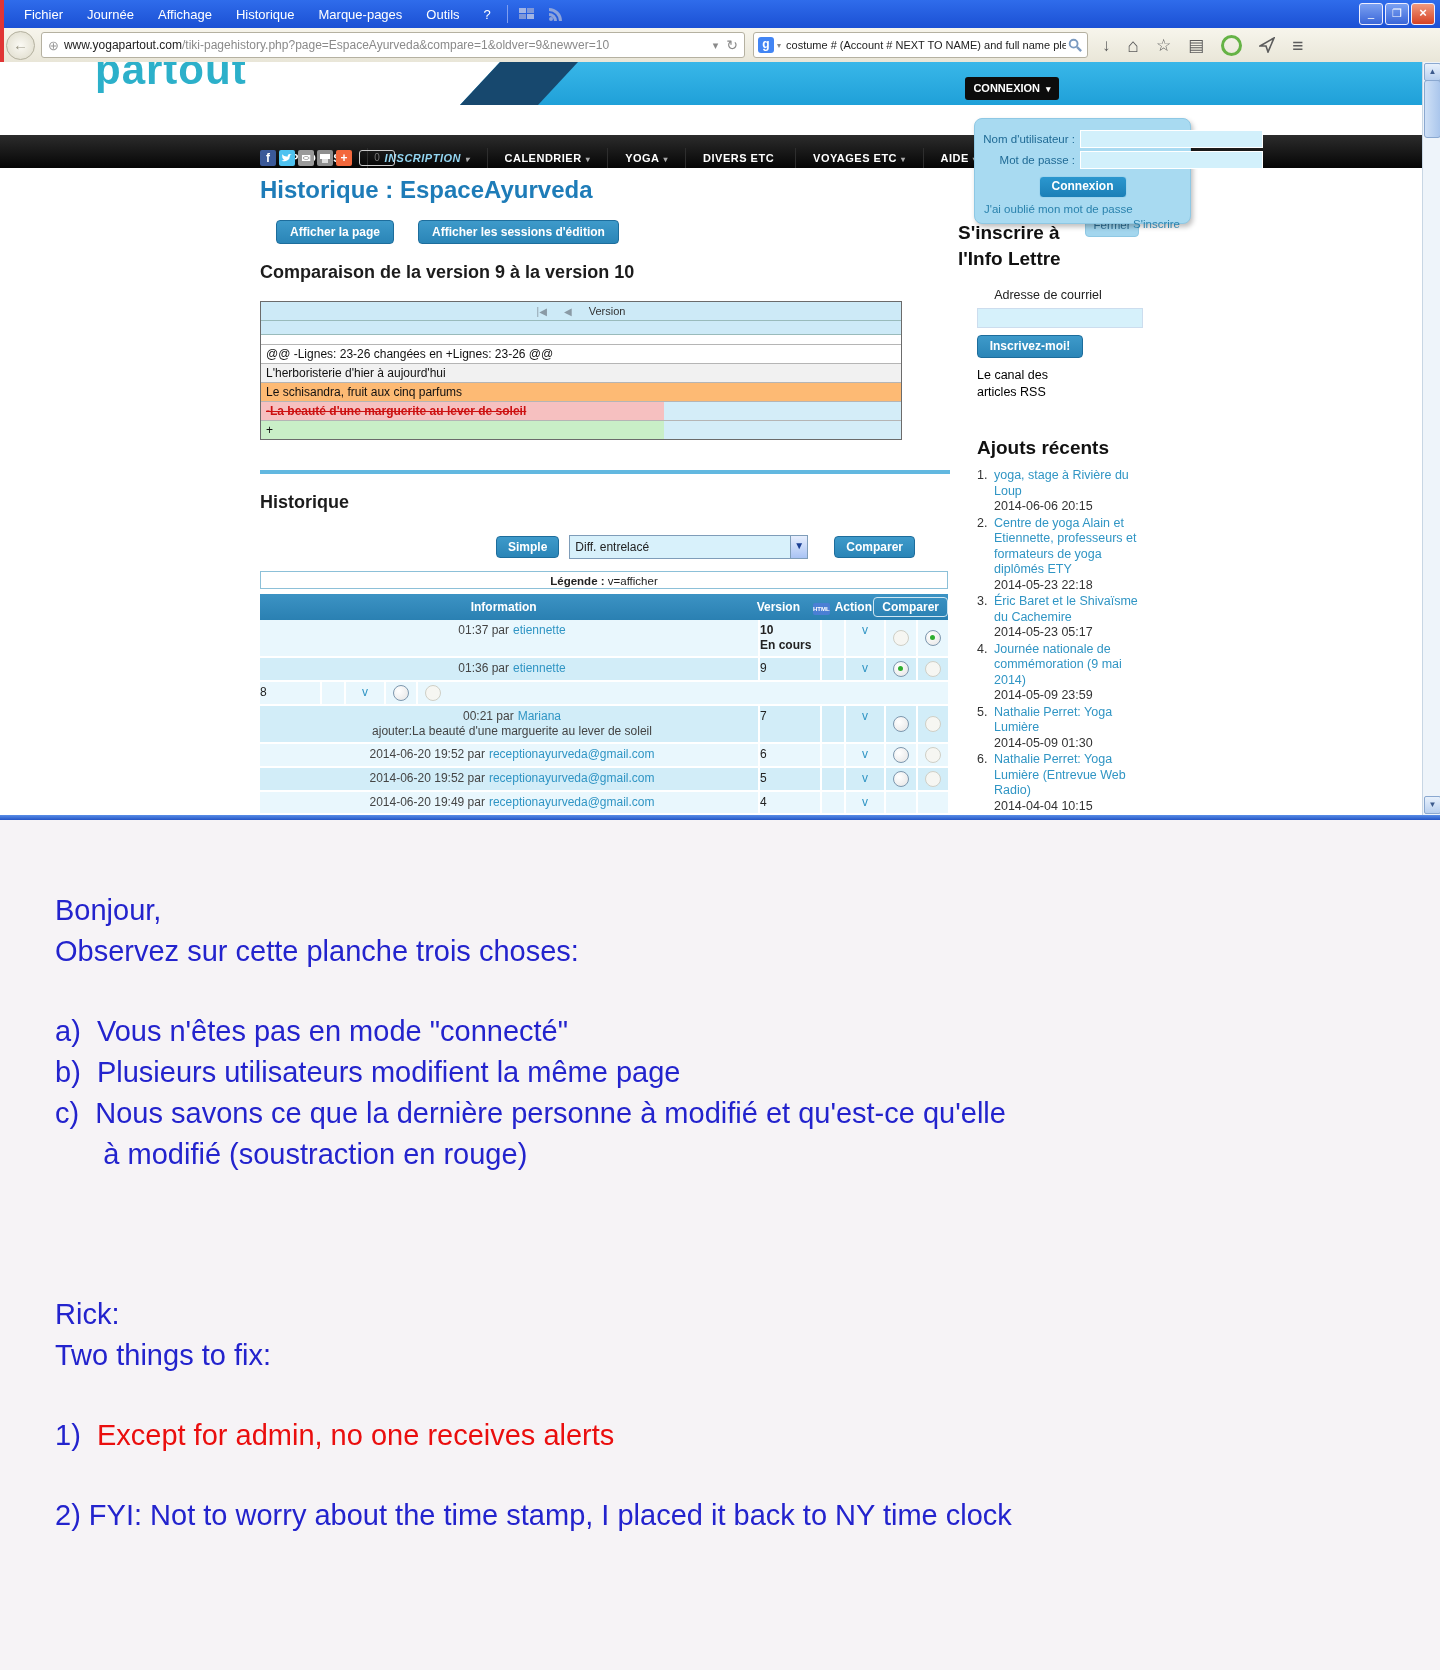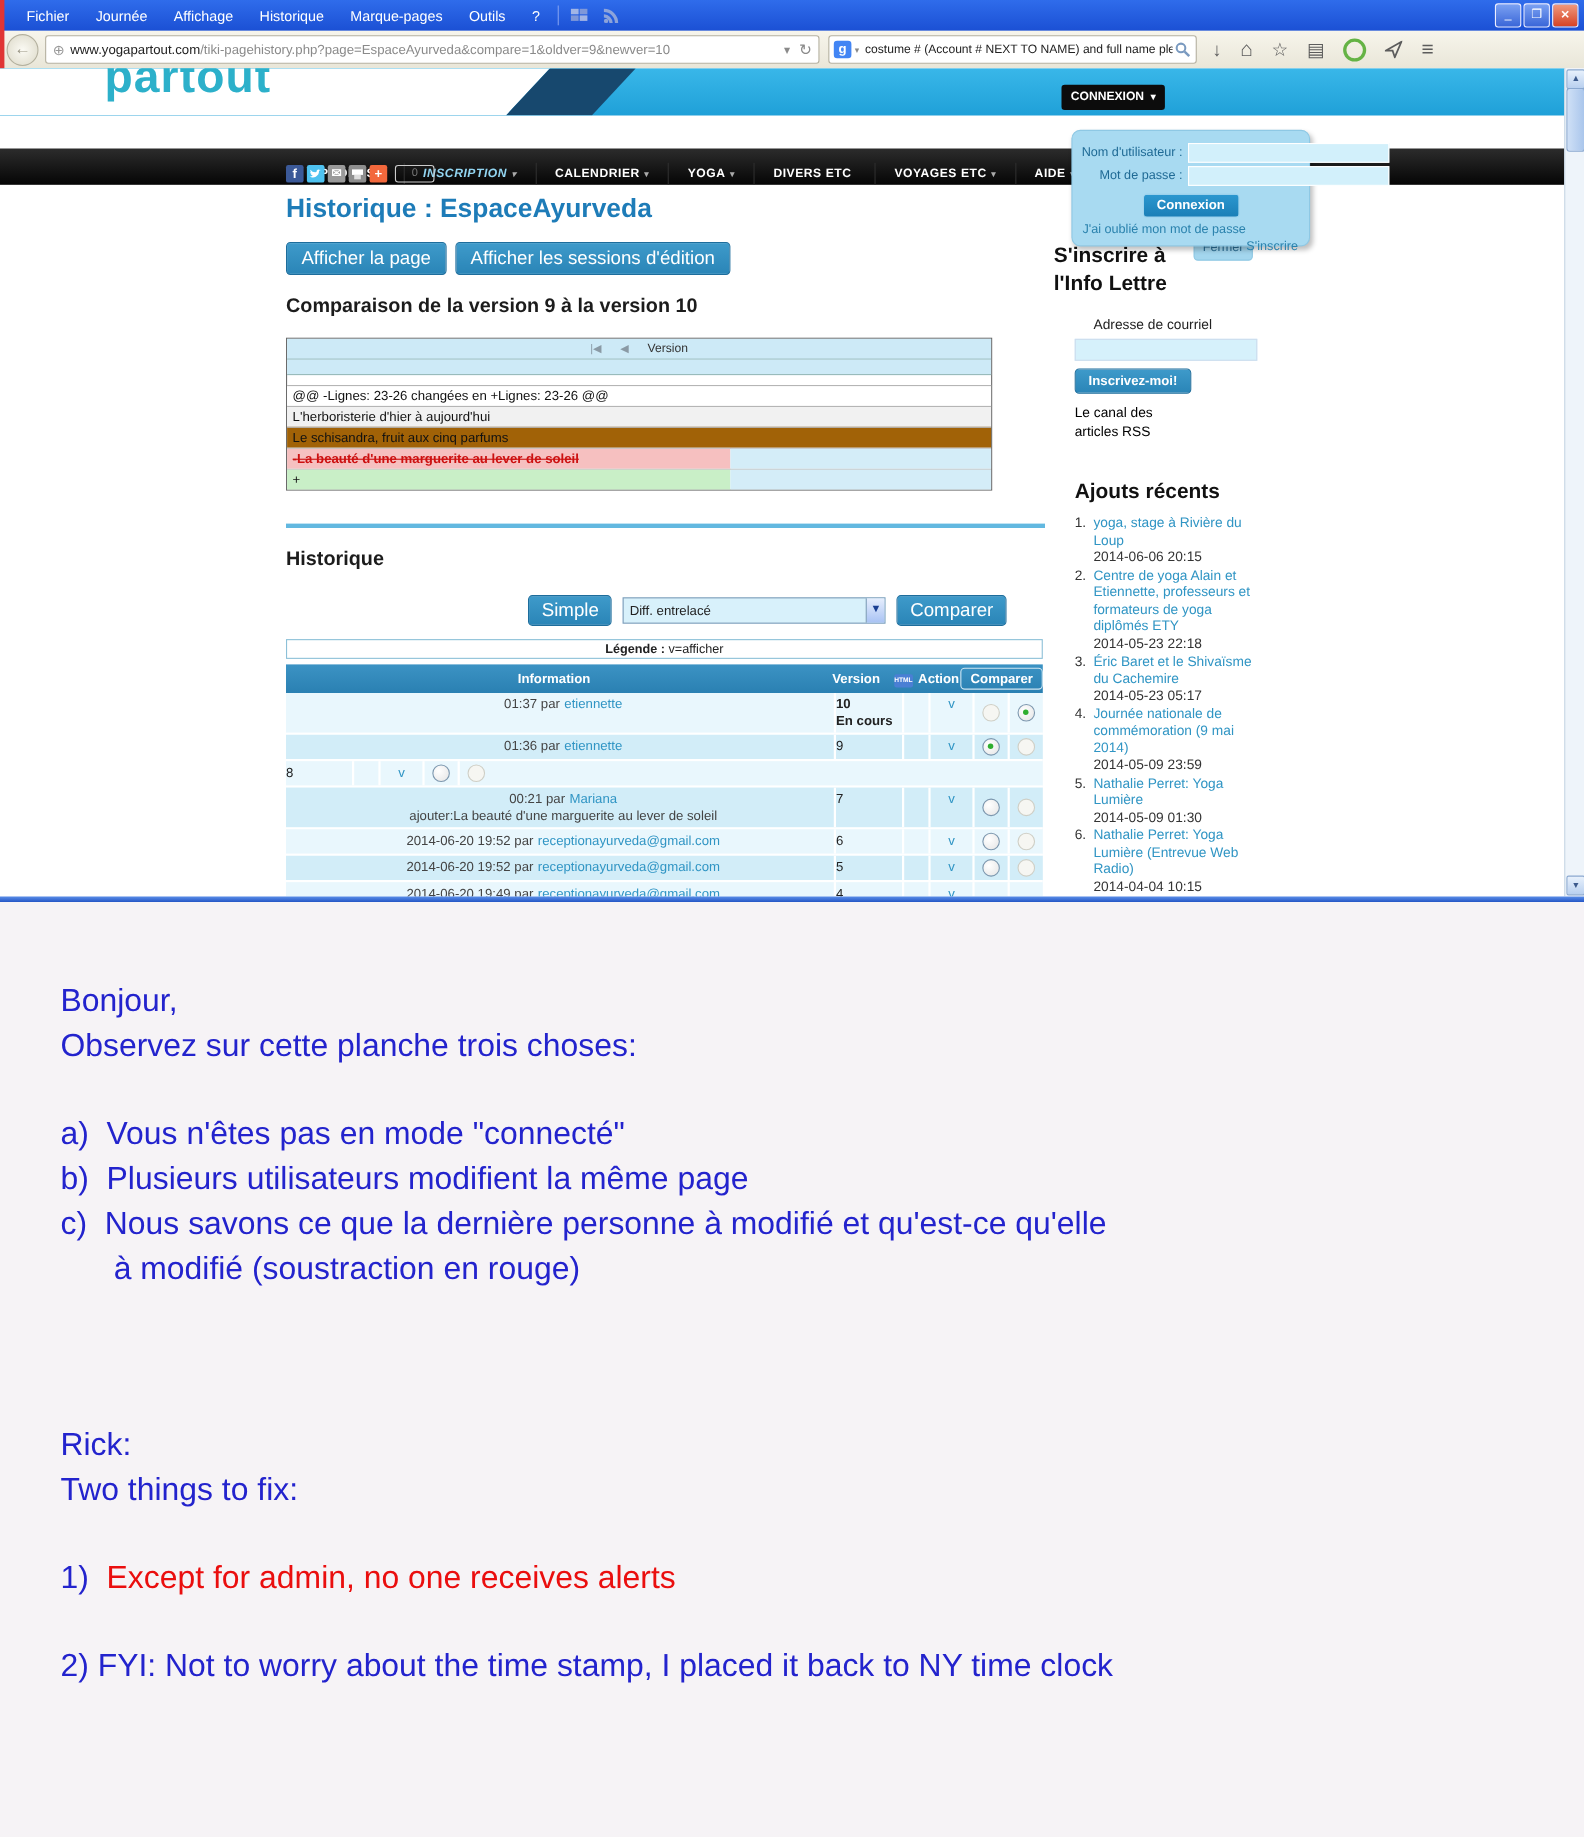--- a/index.html
+++ b/index.html
@@ -80,32 +80,32 @@
   .sic.ml{background:#9a9a9a;font-size:11px;}
   .sic.pr{background:#8e8e8e;position:relative;}
   .sic.pr::before{content:"";position:absolute;left:3px;top:4px;width:10px;height:5px;background:#fff;}
   .sic.pr::after{content:"";position:absolute;left:5px;top:9px;width:6px;height:4px;background:#ddd;}
   .sic.plus{background:#f3683c;}
   .cnt{width:34px;height:14px;border:1px solid #ccc;border-radius:3px;color:#777;font-size:10px;
     text-align:center;line-height:14px;margin-left:4px;}
   .page-title{margin-top:10px;font-size:24px;font-weight:bold;color:#1e7cb8;}
   .btnrow{margin-top:16px;display:flex;gap:8px;}
   .bluebtn{background:linear-gradient(#3e9aca,#2a85b7);border:1px solid #1d6d9c;border-radius:4px;
-    color:#fff;font-weight:normal;font-size:17px;padding:4px 13px;}
+    color:#fff;font-weight:bold;font-size:12px;padding:4px 13px;margin-left:16px;}
   .sec-h{margin-top:18px;font-size:18px;font-weight:bold;color:#1c1c1c;}
   
   .diff{margin-top:18px;width:640px;border:1px solid #6b6b6b;font-size:12px;color:#111;}
   .dhead{background:#cdeaf7;text-align:center;padding:3px 0;font-size:11px;color:#333;border-bottom:1px solid #9bb;}
   .dhead .nav-ic{color:#8a9aa5;margin-right:14px;font-size:10px;}
   .dsub{background:#cdeaf7;height:13px;border-bottom:1px solid #9bb;}
   .dspacer{height:9px;}
   .dline{border-top:1px solid #b5b5b5;padding:2px 5px;}
   .hunk{background:#fff;}
   .ctx1{background:#f1f1f1;}
-  .ctx2{background:#a16207;}
+  .ctx2{background:#fdba74;}
   .dsplit{display:flex;border-top:1px solid #b5b5b5;}
   .dsplit .lft{flex:0 0 63%;padding:2px 5px;box-sizing:border-box;}
   .dsplit .rgt{flex:1;background:#d4edf8;}
   .rem{background:#f6c0c0;color:#cc1111;font-weight:bold;text-decoration:line-through;}
   .add{background:#c9efc7;}
   .divider{margin-top:30px;width:690px;height:4px;background:#62b8e0;}
   
   .controls{margin-top:22px;display:flex;align-items:center;justify-content:flex-end;gap:10px;width:655px;}
   .xpselect{width:237px;height:22px;border:1px solid #7f9db9;background:#d8f1fb;display:flex;align-items:center;
     font-size:12px;color:#222;}

